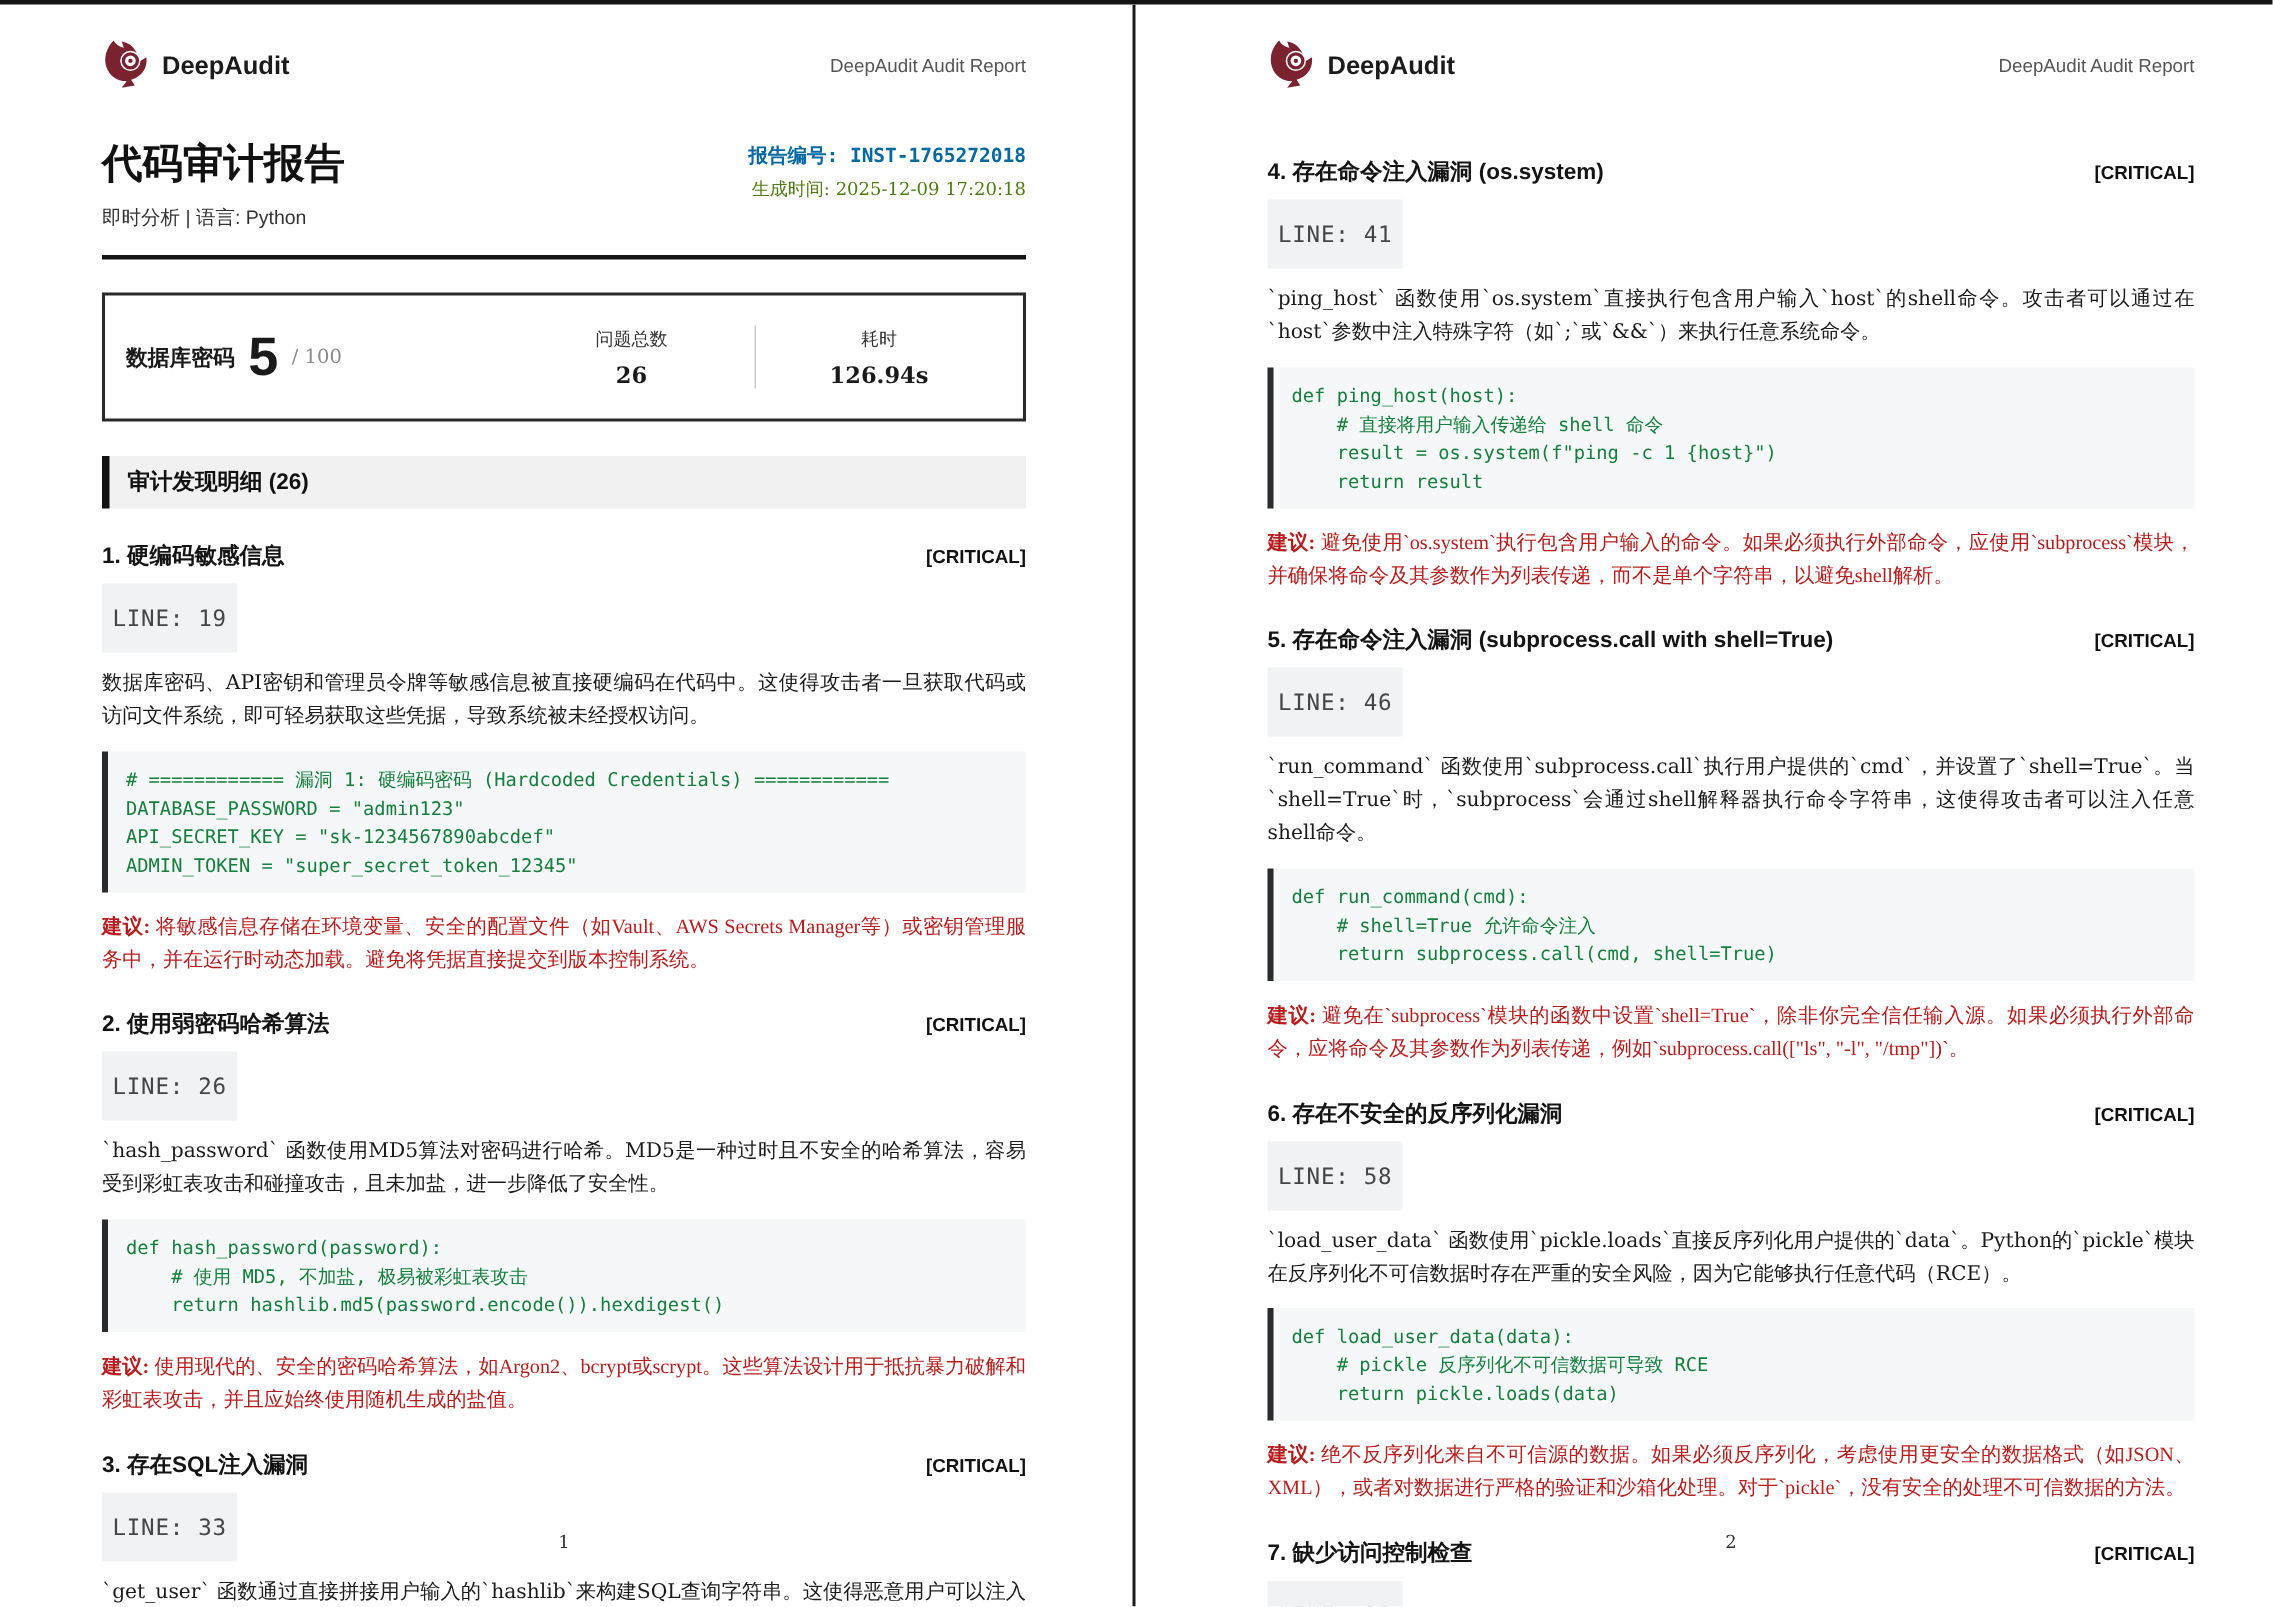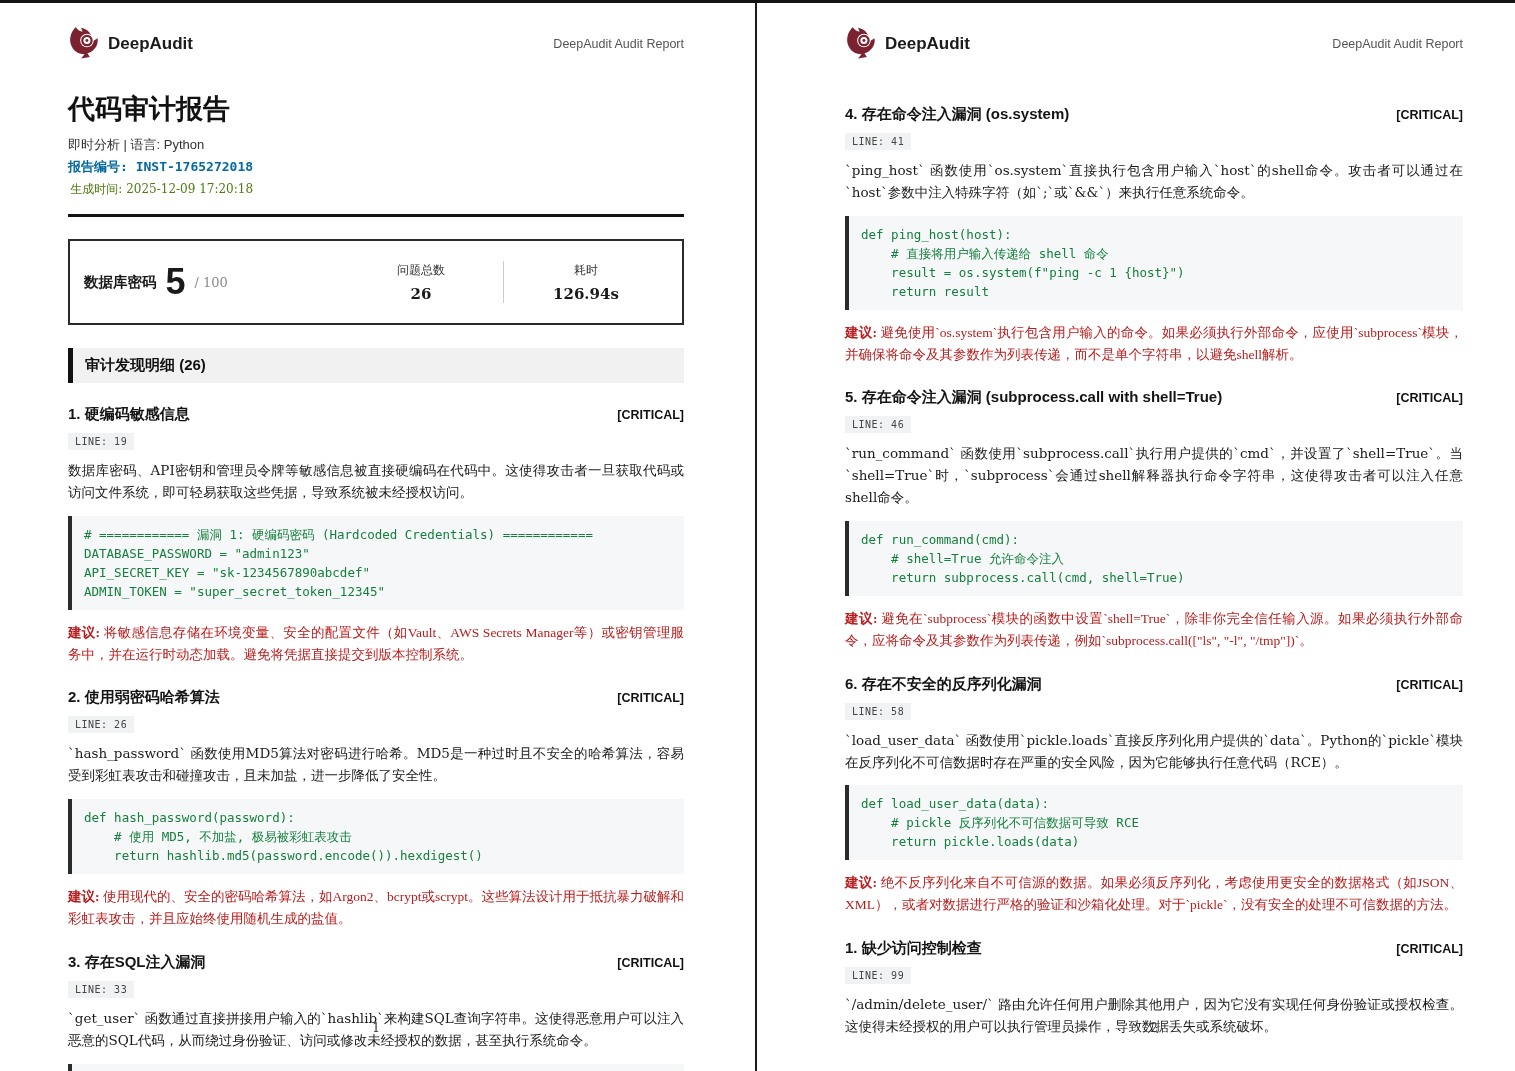--- a/index.html
+++ b/index.html
@@ -20,21 +20,21 @@
     position:relative;
     overflow:hidden;
   }
   .page.first{border-right:2px solid #1c1c1c;}
   
   .page-header{display:flex;justify-content:space-between;align-items:center;height:38px;}
   .brand{display:flex;align-items:center;gap:7px;}
   .brand-name{font-family:"Liberation Sans","DejaVu Sans",sans-serif;font-weight:700;font-size:17px;color:#1b1b1b;}
   .report-label{font-family:"Liberation Sans","DejaVu Sans",sans-serif;font-size:12.5px;color:#555;}
   
-  .title-row{display:flex;justify-content:space-between;align-items:flex-start;margin-top:28px;flex-direction:column;}
+  .title-row{display:flex;justify-content:space-between;align-items:flex-start;margin-top:28px;}
   .doc-title{font-family:"Liberation Sans","DejaVu Sans",sans-serif;font-weight:700;font-size:27px;margin:0;color:#111;}
   .doc-subtitle{font-family:"Liberation Sans","DejaVu Sans",sans-serif;font-size:13px;color:#333;margin-top:9px;}
   .doc-meta{text-align:right;padding-top:4px;}
   .meta-line1{font-family:"DejaVu Sans Mono","Liberation Mono",monospace;font-weight:700;font-size:13px;color:#0369a1;}
   .meta-line2{font-size:12px;color:#4d7c0f;margin-top:5px;}
   .thick-rule{border:none;border-top:3px solid #141414;margin:16px 0 0 0;}
   
   .score-box{margin-top:22px;border:2px solid #2a2a2a;display:flex;align-items:center;padding:12px 14px;height:58px;box-sizing:content-box;}
   .score-left{flex:0 0 255px;display:flex;align-items:center;gap:9px;}
   .score-label{font-family:"Liberation Sans","DejaVu Sans",sans-serif;font-weight:700;font-size:14.5px;}
@@ -51,21 +51,21 @@
   
   .findings{display:block;}
   .page2-findings{margin-top:42px;}
   .finding{margin-top:23px;}
   .finding:first-child{margin-top:22px;}
   .page2-findings .finding:first-child{margin-top:0;}
   .finding-head{display:flex;justify-content:space-between;align-items:baseline;}
   .finding-title{font-family:"Liberation Sans","DejaVu Sans",sans-serif;font-weight:700;font-size:15px;margin:0;color:#141414;}
   .finding-severity{font-family:"Liberation Sans","DejaVu Sans",sans-serif;font-weight:700;font-size:12.5px;color:#111;white-space:nowrap;}
   .line-badge{display:inline-block;margin-top:9px;font-family:"DejaVu Sans Mono","Liberation Mono",monospace;
-    font-size:10px;color:#454545;background:#f1f2f3;padding:3px 7px;letter-spacing:.5px;}
+    font-size:15px;color:#454545;background:#f1f2f3;padding:14px 7px;letter-spacing:.5px;}
   .finding-desc{margin:10px 0 0 0;font-size:13.5px;line-height:1.62;text-align:justify;color:#1a1a1a;}
   .code-block{margin:12px 0 0 0;background:#f6f7f8;border-left:4px solid #2b2b2b;
     padding:9px 12px;font-family:"DejaVu Sans Mono","Liberation Mono",monospace;
     font-size:12.5px;line-height:1.52;color:#15803d;white-space:pre;overflow:hidden;}
   .finding-rec{margin:12px 0 0 0;font-size:13.5px;line-height:1.62;text-align:justify;color:#b91c1c;font-family:Liberation Serif, serif;}
   .rec-prefix{font-weight:700;}
   
   .page-number{position:absolute;bottom:36px;left:68px;right:71px;text-align:center;font-size:12px;color:#333;}
   .logo-icon{display:inline-block;}
 </style>
@@ -232,21 +232,21 @@
     </div>
     <p class="finding-desc">`load_user_data` 函数使用`pickle.loads`直接反序列化用户提供的`data`。Python的`pickle`模块在反序列化不可信数据时存在严重的安全风险，因为它能够执行任意代码（RCE）。</p>
     <pre class="code-block">def load_user_data(data):
     # pickle 反序列化不可信数据可导致 RCE
     return pickle.loads(data)</pre>
     <p class="finding-rec"><span class="rec-prefix">建议:</span><span> 绝不反序列化来自不可信源的数据。如果必须反序列化，考虑使用更安全的数据格式（如JSON、XML），或者对数据进行严格的验证和沙箱化处理。对于`pickle`，没有安全的处理不可信数据的方法。</span></p>
   </section>
 
   <section class="finding">
     <div class="finding-head">
-      <h3 class="finding-title">1. 缺少访问控制检查</h3>
+      <h3 class="finding-title">7. 缺少访问控制检查</h3>
       <span class="finding-severity">[CRITICAL]</span>
     </div>
     <div>
       <span class="line-badge">LINE: 99</span>
     </div>
     <p class="finding-desc">`/admin/delete_user/` 路由允许任何用户删除其他用户，因为它没有实现任何身份验证或授权检查。这使得未经授权的用户可以执行管理员操作，导致数据丢失或系统破坏。</p>
 
   </section>
 </div>
 

